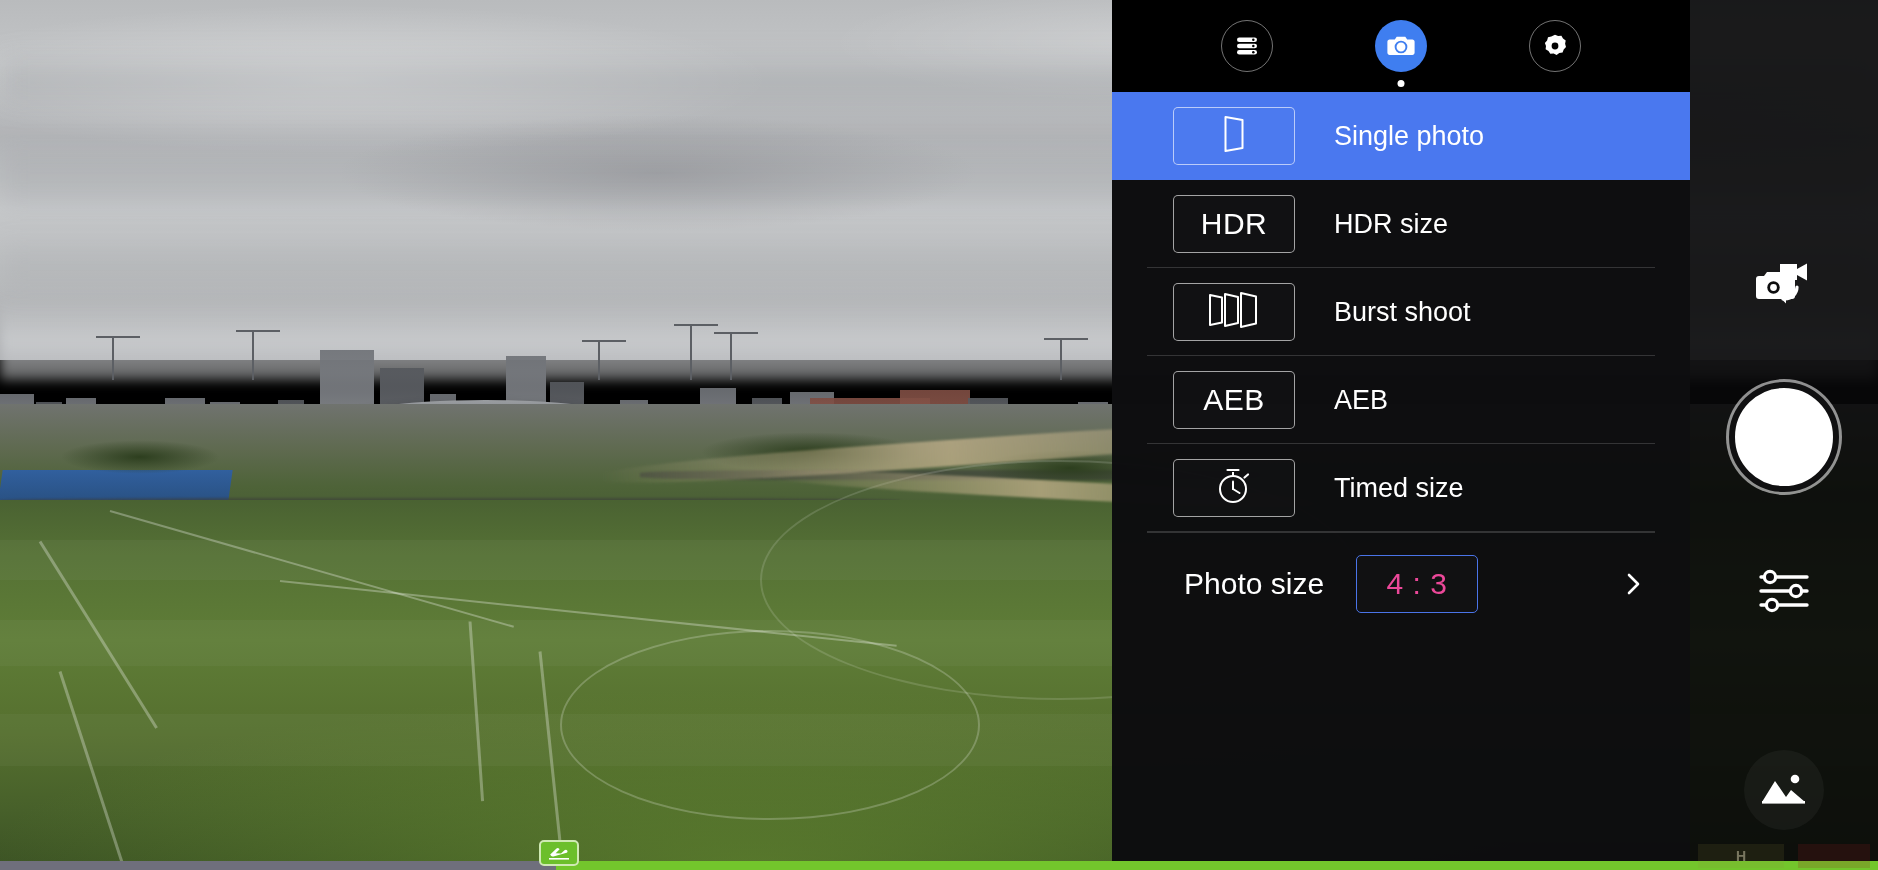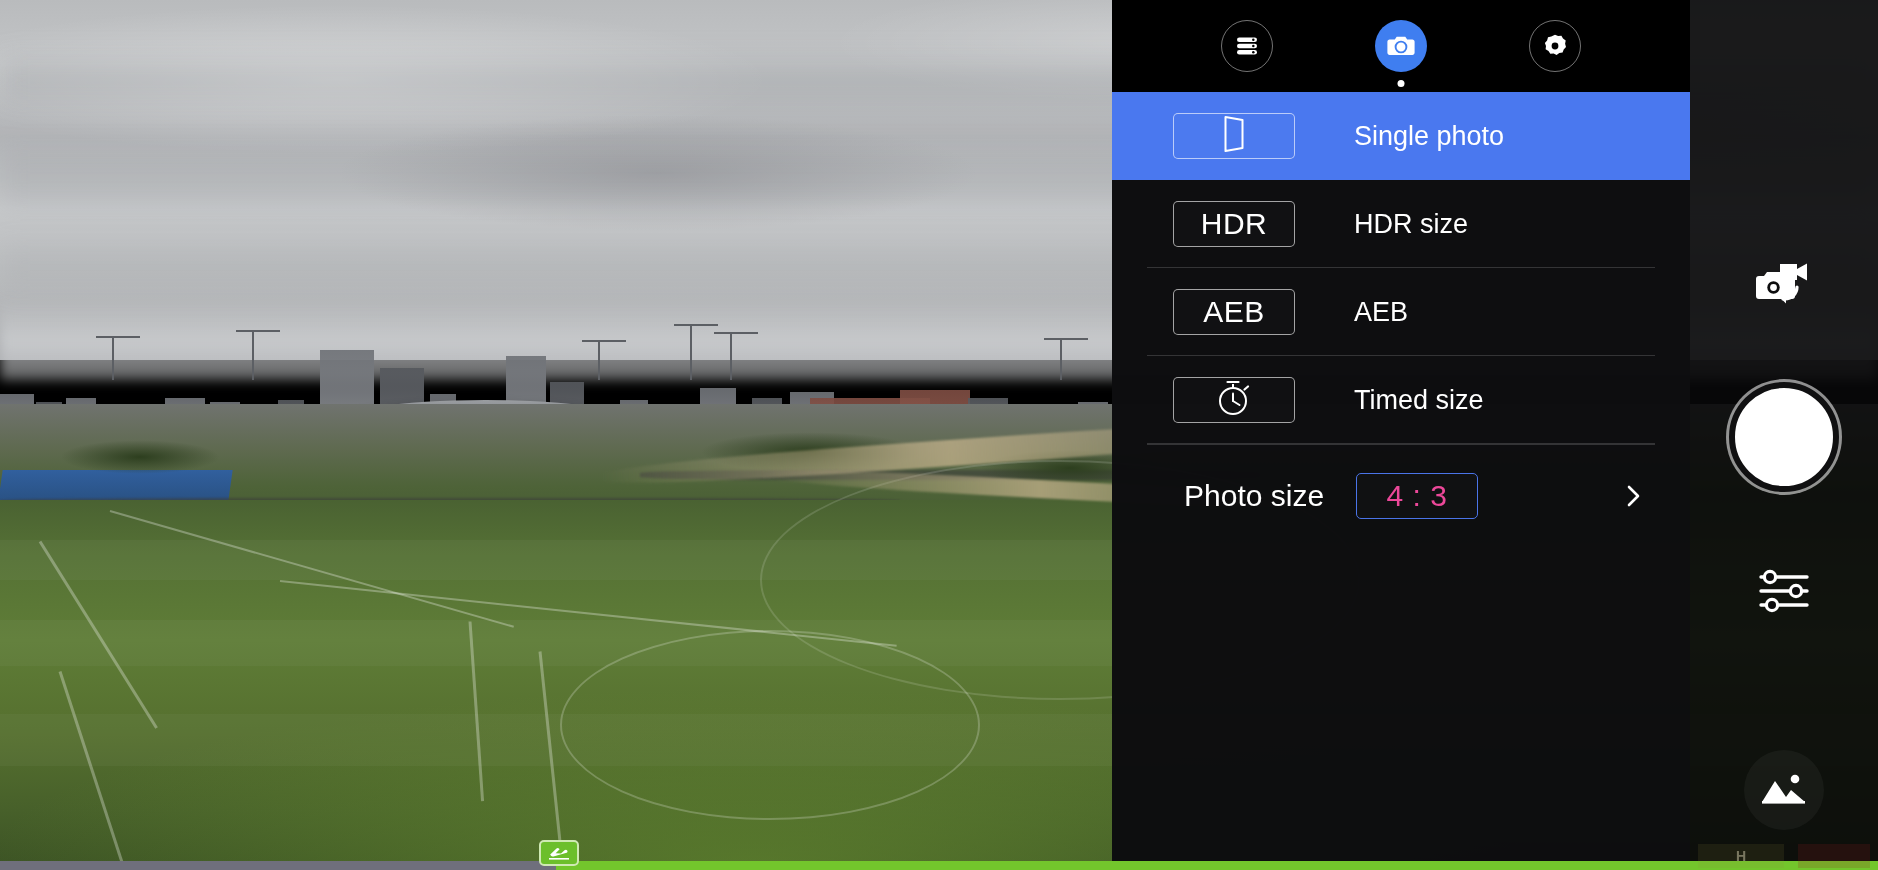--- a/index.html
+++ b/index.html
@@ -252,21 +252,21 @@
     position: relative;
   }
   .panel-header .hdr-label {
     color: #fff;
     font-size: 30px;
     line-height: 36px;
     width: 172px;
     font-weight: 400;
   }
   .chip {
-    width: 122px; height: 46px;
+    width: 122px; height: 58px;
     border: 1.6px solid #4a74e8;
     border-radius: 5px;
     display: flex; align-items: center; justify-content: center;
     background: rgba(255,255,255,0.015);
   }
   .chip.plain { border-color: rgba(255,255,255,0.62); }
   .chip .chip-text {
     color: #fff;
     font-size: 30px;
     letter-spacing: 0.5px;
@@ -285,21 +285,21 @@
     display: flex;
     align-items: center;
     padding-left: 61px;
     position: relative;
     cursor: pointer;
   }
   .mode-row.selected { background: #4a78ef; }
   .mode-row .row-label {
     color: #fff;
     font-size: 27px;
-    margin-left: 59px;
+    margin-left: 39px;
     font-weight: 400;
   }
   .row-divider {
     position: absolute;
     left: 35px; right: 35px; bottom: 0;
     height: 1px;
     background: rgba(255,255,255,0.16);
   }
 
   .photo-size-row {
@@ -492,20 +492,33 @@
     </div>
 
     <div class="mode-row">
       <div class="chip plain">
         <span class="chip-text">HDR</span>
       </div>
       <div class="row-label">HDR size</div>
       <div class="row-divider"></div>
     </div>
 
+    <div class="mode-row">
+      <div class="chip plain">
+        <span>
+          <svg width="58" height="40" viewBox="0 0 58 40" aria-hidden="true">
+            <path d="M5 5 L17 7.5 L17 32.5 L5 35 Z" fill="none" stroke="#ffffff" stroke-width="2" stroke-linejoin="round"></path>
+            <path d="M20 4 L33 7 L33 33 L20 36 Z" fill="none" stroke="#ffffff" stroke-width="2" stroke-linejoin="round"></path>
+            <path d="M36 3 L51 6.5 L51 33.5 L36 37 Z" fill="none" stroke="#ffffff" stroke-width="2" stroke-linejoin="round"></path>
+          </svg>
+        </span>
+      </div>
+      <div class="row-label">Burst shoot</div>
+      <div class="row-divider"></div>
+    </div>
 
     <div class="mode-row">
       <div class="chip plain">
         <span class="chip-text">AEB</span>
       </div>
       <div class="row-label">AEB</div>
       <div class="row-divider"></div>
     </div>
 
     <div class="mode-row">

